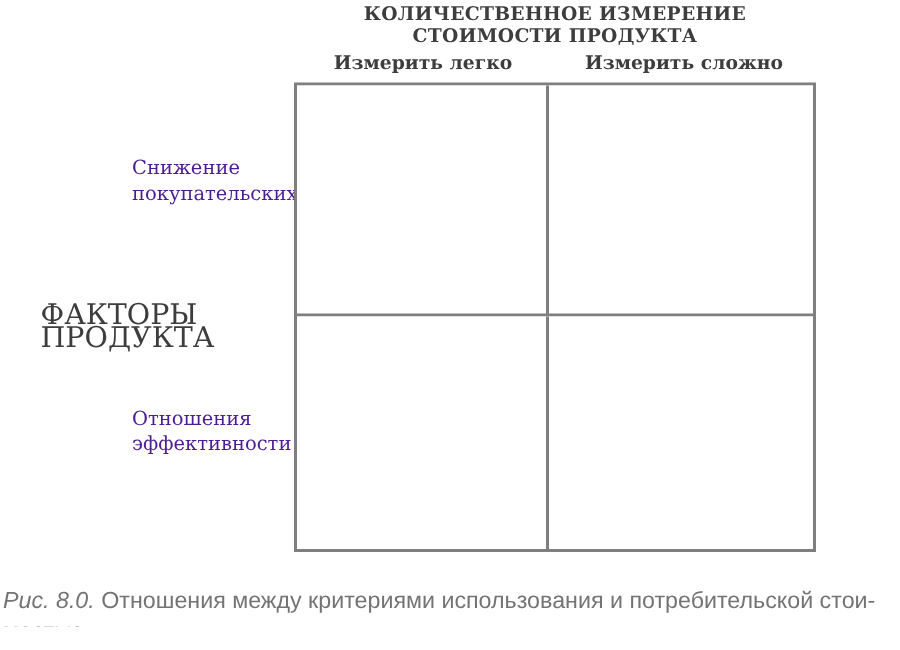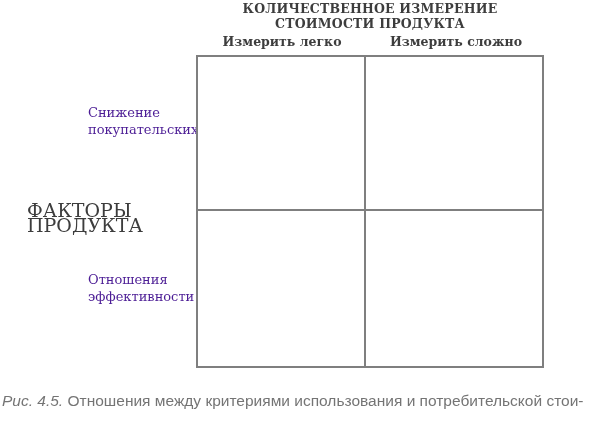--- a/index.html
+++ b/index.html
@@ -108,17 +108,17 @@
   </div>
 
   <div class="matrix-grid">
     <div class="matrix-cell tl"></div>
     <div class="matrix-cell tr"></div>
     <div class="matrix-cell bl"></div>
     <div class="matrix-cell br"></div>
   </div>
 
   <div class="caption">
-    <div><span class="fig-num">Рис. 4.5.</span> <span>Отношения между критериями использования и потребительской стои-</span></div>
+    <div><span class="fig-num">Рис. 8.0.</span> <span>Отношения между критериями использования и потребительской стои-</span></div>
     <div>мостью</div>
   </div>
 
 </div>
 
 </body></html>

